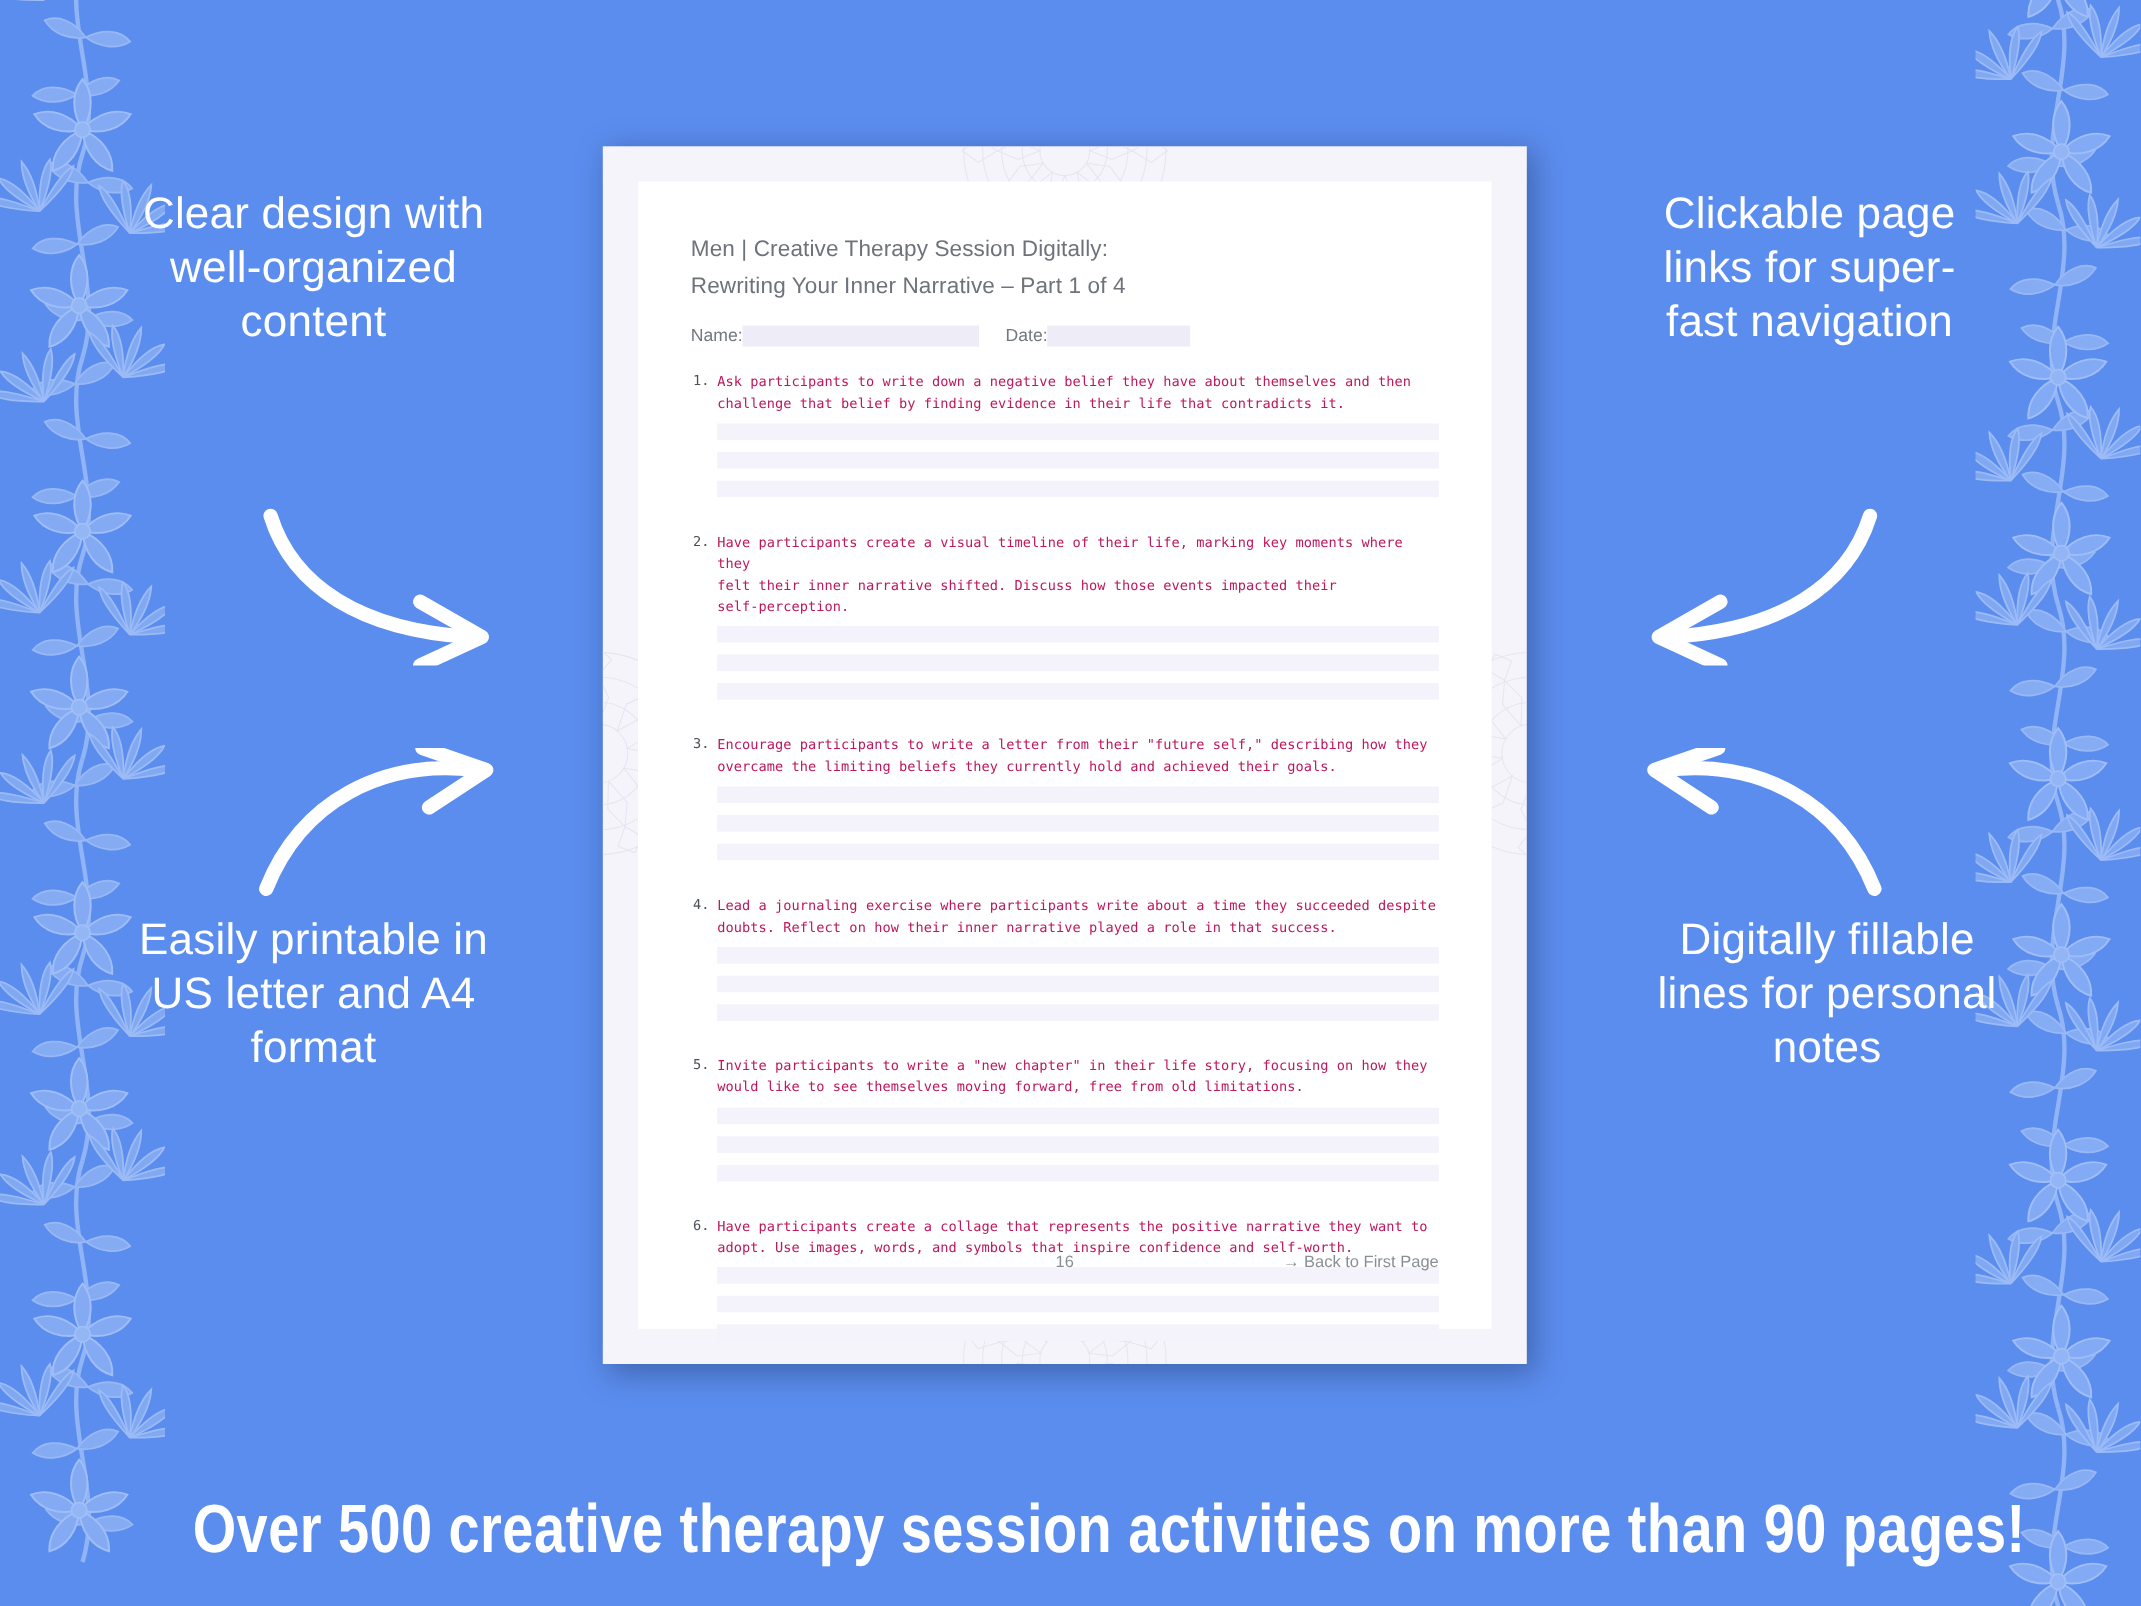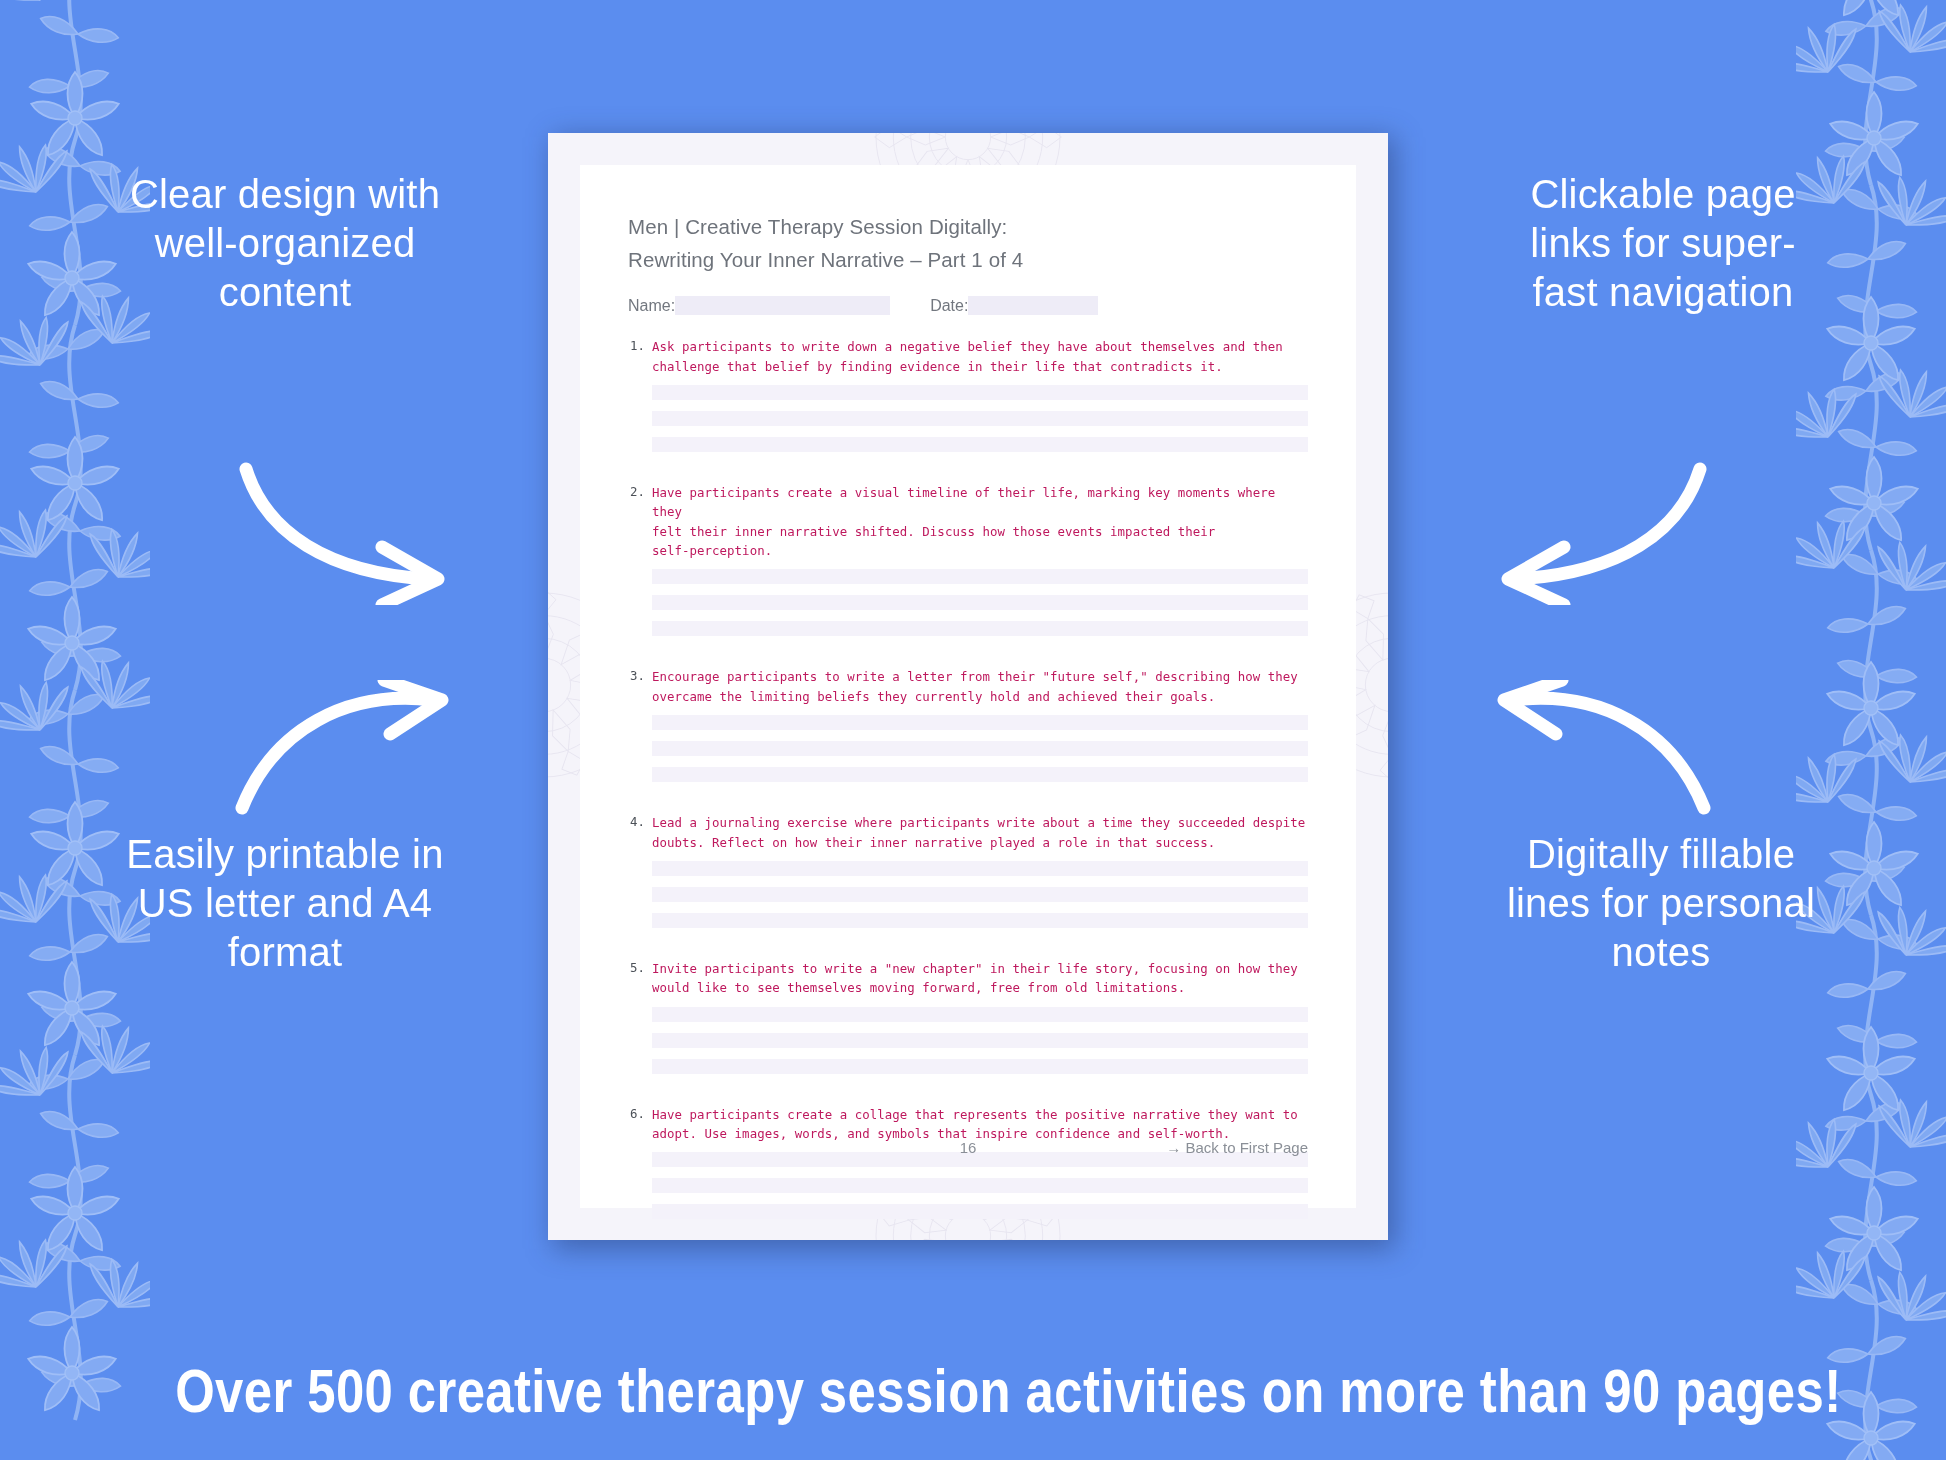--- a/index.html
+++ b/index.html
@@ -26,21 +26,21 @@
     color:#ffffff;
     font-size:40px;
     line-height:1.22;
     text-align:center;
     font-weight:400;
     letter-spacing:.2px;
     white-space:pre-line;
   }
   #cap-tl { left:120px;  top:170px;  width:330px; }
   #cap-bl { left:120px;  top:830px;  width:330px; }
-  #cap-tr { right:118px; top:170px;  width:330px; }
+  #cap-tr { right:136px; top:170px;  width:330px; }
   #cap-br { right:120px; top:830px;  width:330px; }
 
   
   .arrow { position:absolute; pointer-events:none; }
   #arrow-tl { left:232px;  top:455px; width:240px; height:150px; }
   #arrow-bl { left:232px;  top:680px; width:240px; height:140px; }
   #arrow-tr { right:232px; top:455px; width:240px; height:150px; }
   #arrow-br { right:232px; top:680px; width:240px; height:140px; }
   #arrow-tr, #arrow-br { transform:scaleX(-1); }
   .arrow svg { width:100%; height:100%; display:block; }
@@ -84,21 +84,21 @@
     line-height:1.62; letter-spacing:.1px;
   }
   #ws-meta {
     display:flex; align-items:center;
     margin-top:20px; 
     font-size:16px; color:#72777f;
   }
   .field-line { background:#eeecf7; height:19px; display:inline-block; }
   #name-line { width:215px; }
   #date-line { width:130px; }
-  #date-label { margin-left:40px; }
+  #date-label { margin-left:24px; }
 
   
   #activities { padding:22px 48px 0 48px; }
   .item { display:flex; margin-top:20px; }
   .item:first-child { margin-top:0; }
   .item-num {
     font-family:"DejaVu Sans Mono", monospace;
     font-size:12.4px; color:#4c5158;
     width:24px; flex:none; text-align:right;
     padding-right:7px; padding-top:1px;

